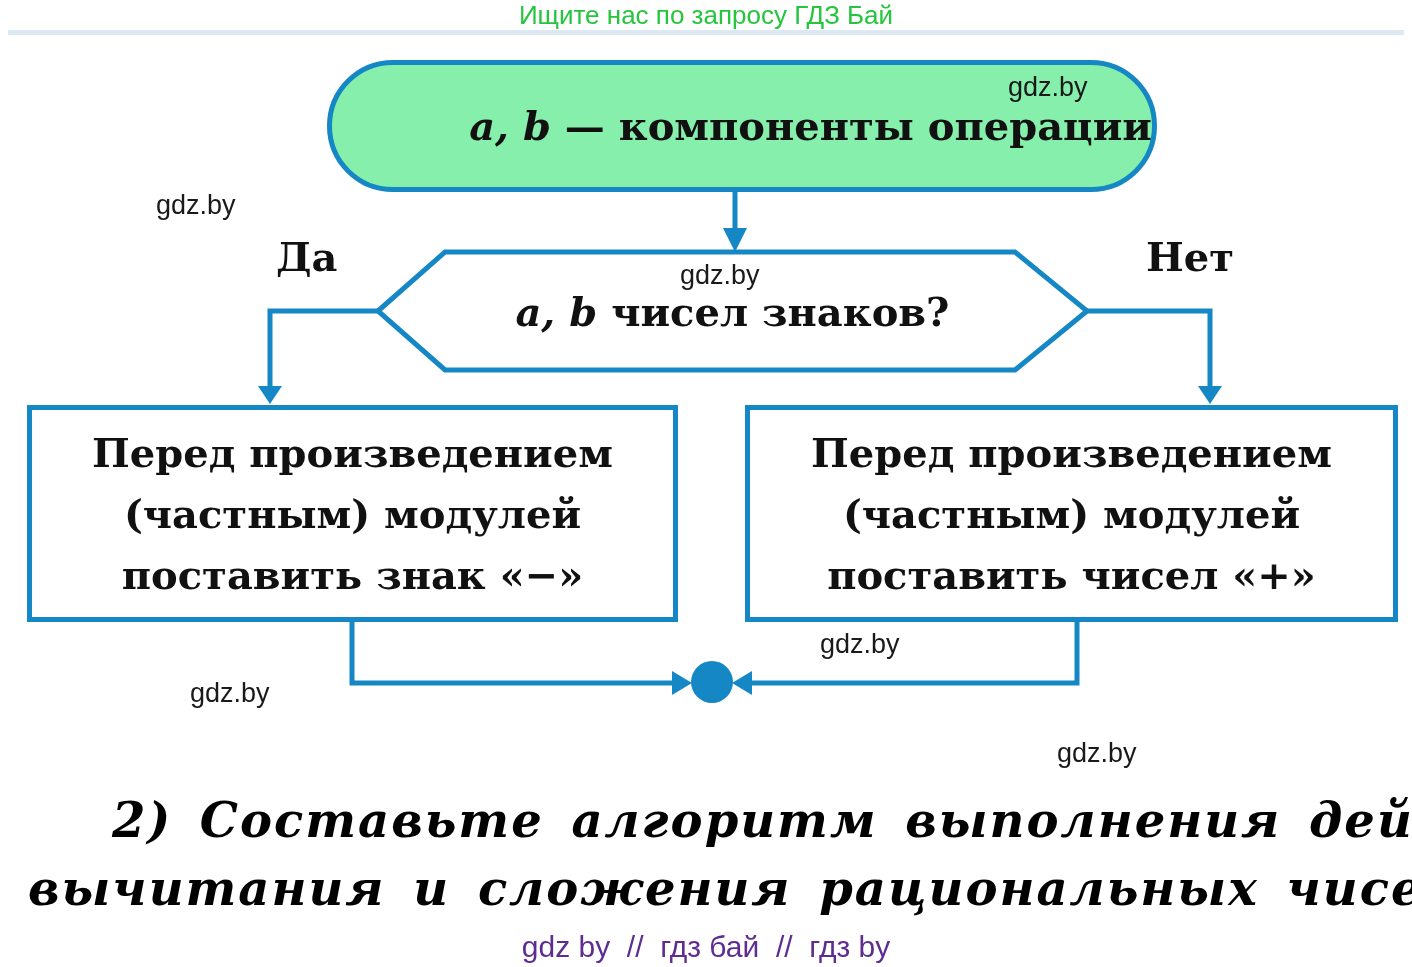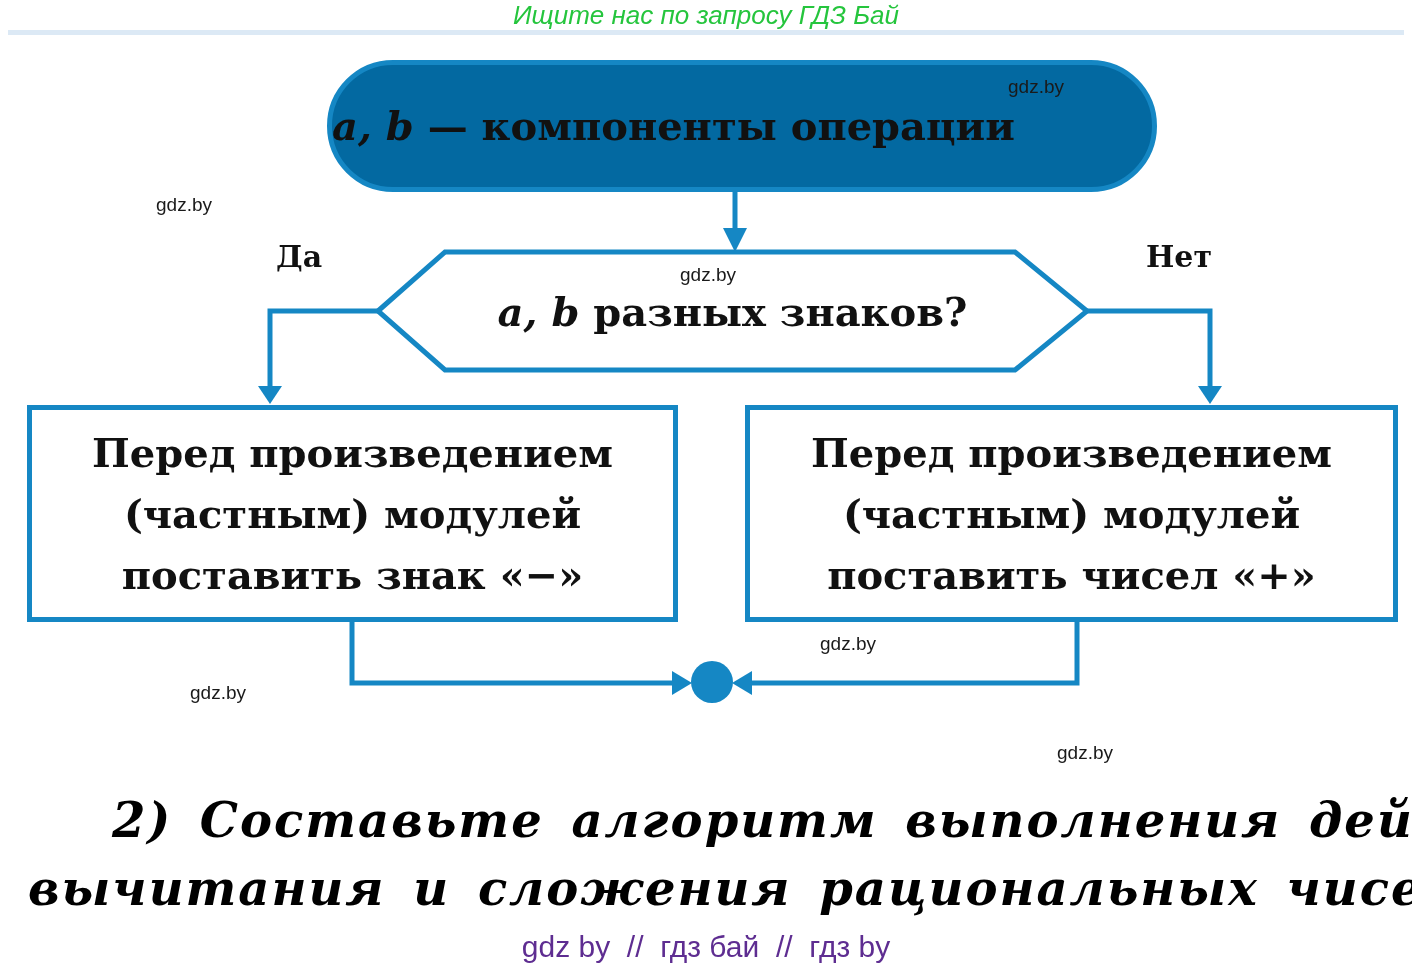--- a/index.html
+++ b/index.html
@@ -19,36 +19,35 @@
     font-family:"DejaVu Serif", serif;
     color:var(--text-black);
   }
   .header-green{
     position:absolute;top:0;left:0;right:0;
     text-align:center;
     font-family:"Liberation Sans", sans-serif;
     font-size:26px;line-height:30px;
     color:var(--header-green);
     white-space:pre;
-    font-style:italic;
   }
   .top-strip{
     position:absolute;top:30px;left:8px;right:8px;height:5px;
     background:var(--top-strip);
   }
   .svg-layer{position:absolute;top:0;left:0;width:1412px;height:967px;}
   .fc-stroke{fill:none;stroke:var(--accent-blue);stroke-width:5;}
   .fc-shape{fill:#ffffff;stroke:var(--accent-blue);stroke-width:5;}
   .fc-fill{fill:var(--accent-blue);stroke:none;}
 
   .node{
     position:absolute;
-    background:#0369a1;
+    background:#86efac;
     border:5px solid var(--accent-blue);
-    display:flex;align-items:center;justify-content:flex-start;
+    display:flex;align-items:center;justify-content:flex-end;
   }
   .node-start{
     left:327px;top:60px;width:830px;height:132px;
     border-radius:66px;
   }
   .node-text{
     font-size:40px;font-weight:bold;line-height:1.2;
     text-align:center;white-space:pre;
   }
   .vars{font-style:italic;}
@@ -62,28 +61,28 @@
     display:flex;flex-direction:column;align-items:center;justify-content:center;
   }
   .box-left{left:27px;}
   .box-right{left:745px;width:653px;}
   .box-line{
     font-size:40px;font-weight:bold;line-height:61px;
     text-align:center;white-space:pre;
   }
   .branch-label{
     position:absolute;
-    font-size:30px;font-weight:bold;line-height:50px;
+    font-size:40px;font-weight:bold;line-height:50px;
   }
   .branch-yes{left:276px;top:232px;}
   .branch-no{left:1110px;top:232px;margin-left:36px;}
   .watermark{
     position:absolute;
     font-family:"Liberation Sans", sans-serif;
-    font-size:19px;line-height:30px;
+    font-size:27px;line-height:30px;
     color:#1a1a1a;
   }
   .wm-stadium{left:1008px;top:72px;}
   .wm-left{left:156px;top:190px;}
   .wm-hexagon{left:680px;top:260px;}
   .wm-merge-right{left:820px;top:629px;}
   .wm-merge-left{left:190px;top:678px;}
   .wm-bottom{left:1057px;top:738px;}
   .task{
     position:absolute;left:28px;top:786px;width:1376px;
@@ -131,21 +130,21 @@
     <polyline class="fc-stroke" points="1077,622 1077,683 748,683"></polyline>
     <polygon class="fc-fill" points="752,671 752,695 732,683"></polygon>
 
     <circle class="fc-fill" cx="712" cy="682" r="21"></circle>
   </svg>
 
   <div class="node node-start">
     <div class="node-text"><span class="vars">a, b</span><span> </span><span>— компоненты операции</span></div>
   </div>
 
-  <div class="decision-text node-text"><span class="vars">a, b</span><span> </span><span>разных знаков?</span></div>
+  <div class="decision-text node-text"><span class="vars">a, b</span><span> </span><span>чисел знаков?</span></div>
 
   <div class="branch-label branch-yes">Да</div>
   <div class="branch-label branch-no">Нет</div>
 
   <div class="box box-left">
     <div class="box-line">Перед произведением</div>
     <div class="box-line">(частным) модулей</div>
     <div class="box-line">поставить знак «−»</div>
   </div>
 

